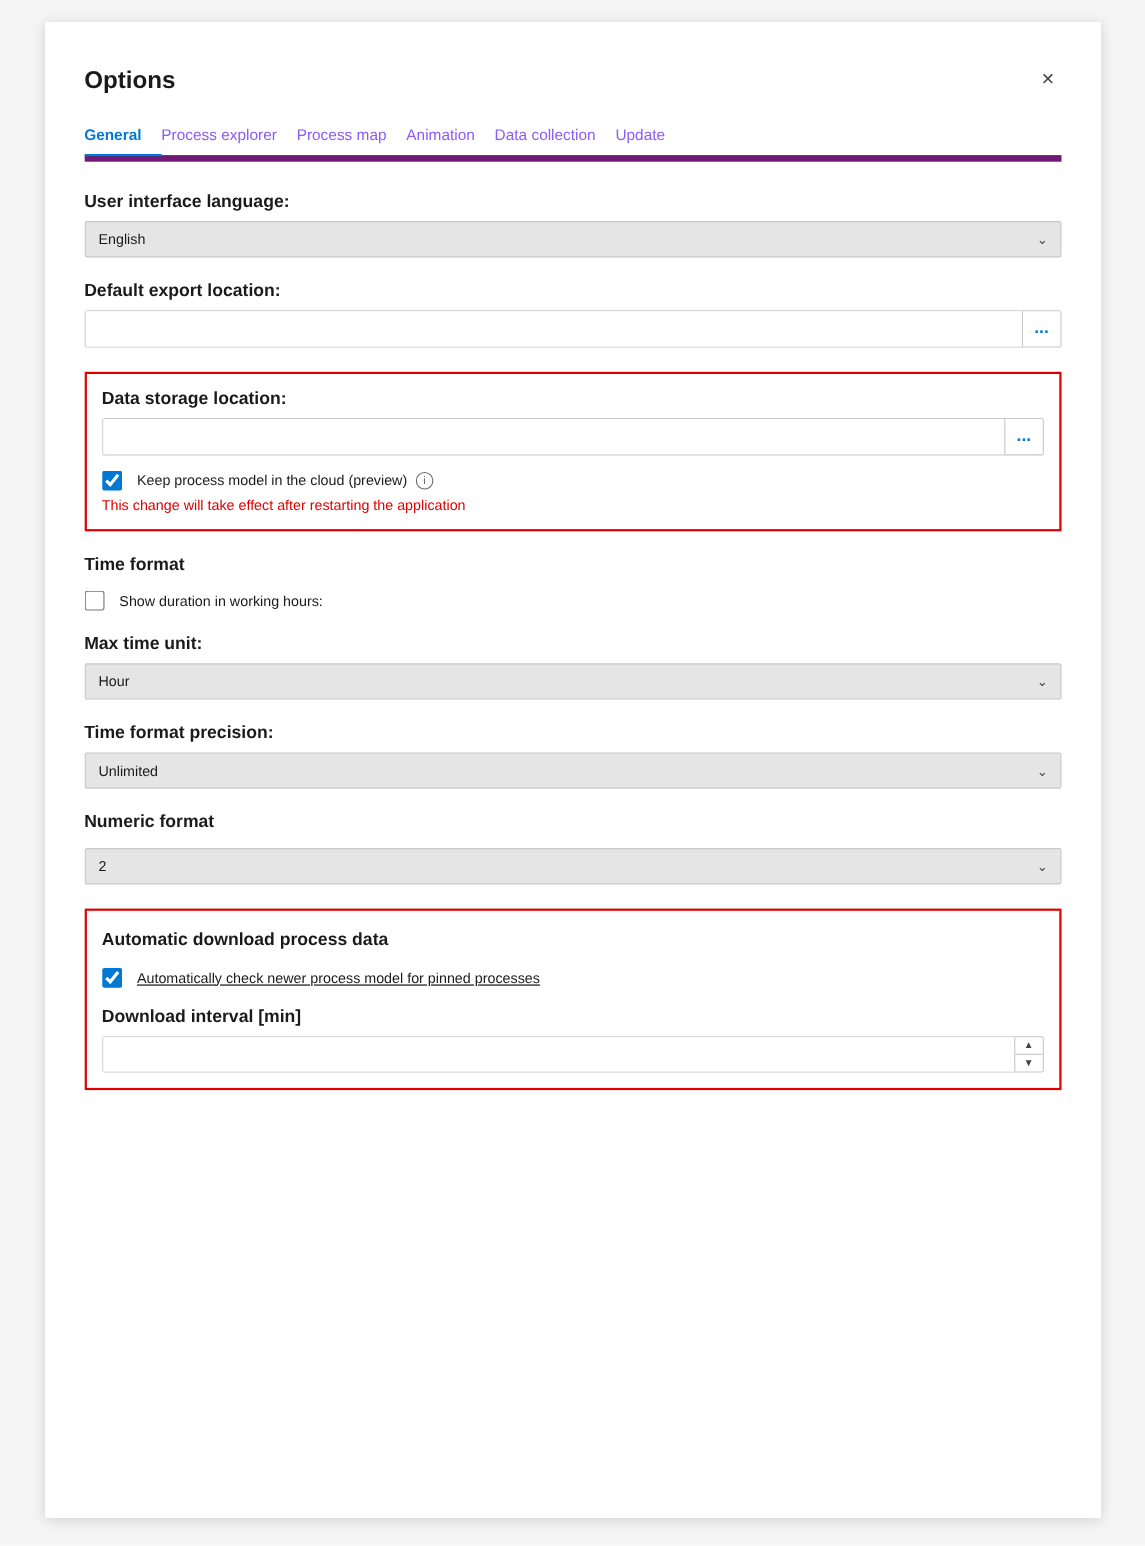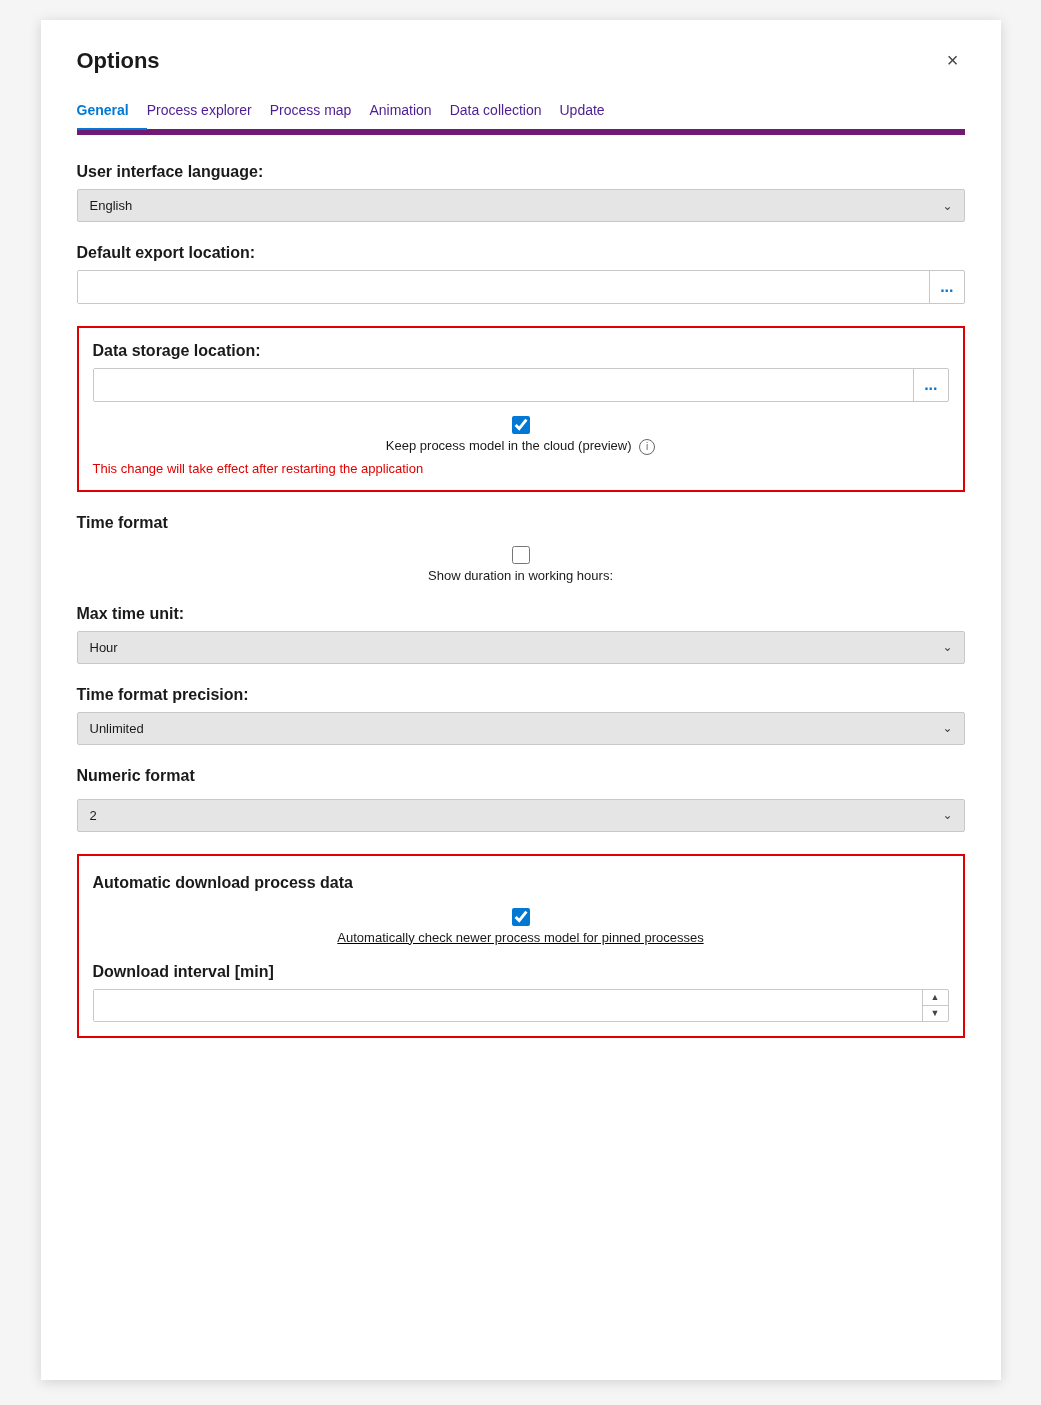--- a/index.html
+++ b/index.html
@@ -9,21 +9,21 @@
       display: flex;
       justify-content: center;
       align-items: flex-start;
       min-height: 100vh;
       padding: 20px;
     }
     .dialog {
       background: #ffffff;
       width: 960px;
       min-height: 1360px;
-      padding: 28px 36px 40px 36px;
+      padding: 40px 36px 40px 36px;
       position: relative;
       box-shadow: 0 2px 12px rgba(0,0,0,0.15);
     }
     .dialog-header {
       display: flex;
       justify-content: space-between;
       align-items: flex-start;
       margin-bottom: 18px;
     }
     .dialog-title {
@@ -44,21 +44,21 @@
     
     .tabs {
       display: flex;
       gap: 0;
       border-bottom: 6px solid #701a75;
       margin-bottom: 28px;
     }
     .tab {
       padding: 10px 18px 10px 0;
       font-size: 14px;
-      color: #4c1d95;
+      color: #8b5cf6;
       cursor: pointer;
       border-bottom: 2px solid transparent;
       margin-bottom: -1px;
       white-space: nowrap;
       background: none;
       border-top: none;
       border-left: none;
       border-right: none;
       font-family: inherit;
     }
@@ -139,23 +139,22 @@
     .red-outline {
       border: 2px solid #e00000;
       padding: 14px;
       margin-bottom: 22px;
     }
 
     
     .checkbox-row {
       display: flex;
       align-items: center;
-      gap: 4px;
+      gap: 14px;
       margin-bottom: 6px;
-      flex-direction: column;
     }
     .checkbox-row input[type="checkbox"] {
       width: 18px;
       height: 18px;
       accent-color: #0078d4;
       cursor: pointer;
       flex-shrink: 0;
     }
     .checkbox-label {
       font-size: 13px;

